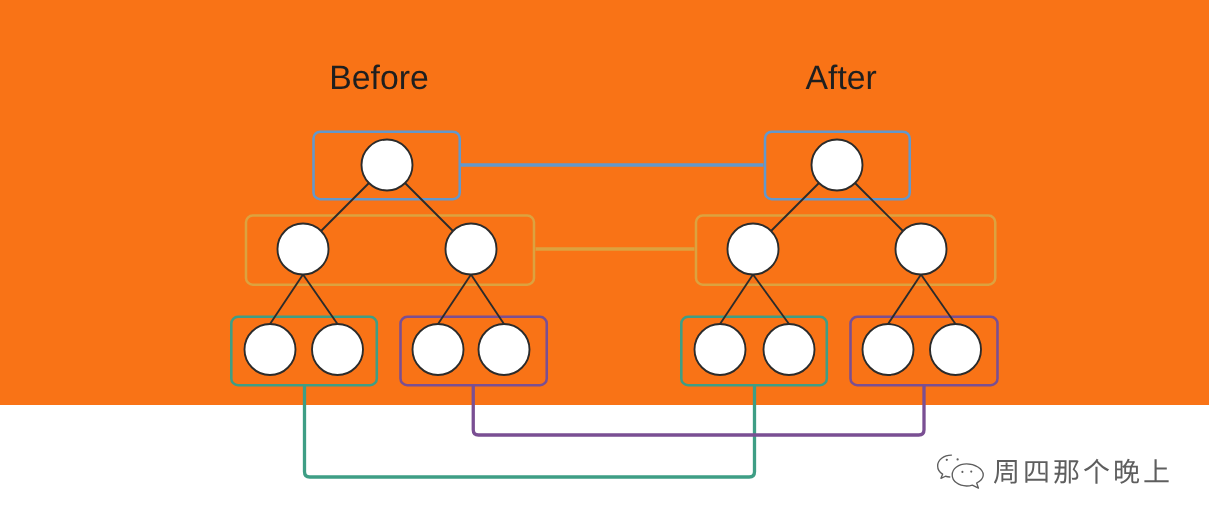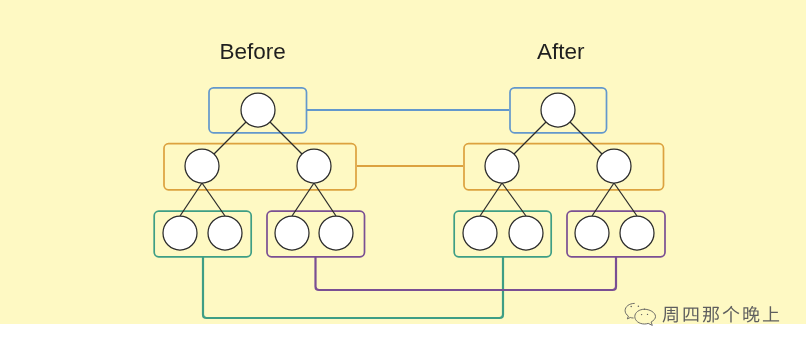--- a/index.html
+++ b/index.html
@@ -1,19 +1,19 @@
 <!DOCTYPE html>
 <html><head>
 <meta charset="utf-8">
 <title>Tree diagram</title>
 <style>
   html,body{margin:0;padding:0;background:#ffffff;}
   body{width:806px;height:350px;overflow:hidden;
        font-family:"Liberation Sans",sans-serif;}
-  #stage{position:relative;width:806px;height:324px;background:#fef9c3;}
+  #stage{position:relative;width:806px;height:270px;background:#f97316;}
   #gfx{position:absolute;left:0;top:0;will-change:opacity;}
   .hdr{font-size:22.5px;fill:#1f1f1f;font-family:"Liberation Sans",sans-serif;}
   #wm{position:absolute;left:622px;top:300px;display:flex;align-items:flex-start;gap:0px;}
   #wm-text{margin-left:2px;margin-top:4px;}
 </style>
 </head>
 <body>
 
 <div id="stage">
   <svg id="gfx" width="806" height="350" viewBox="0 0 806 350">

